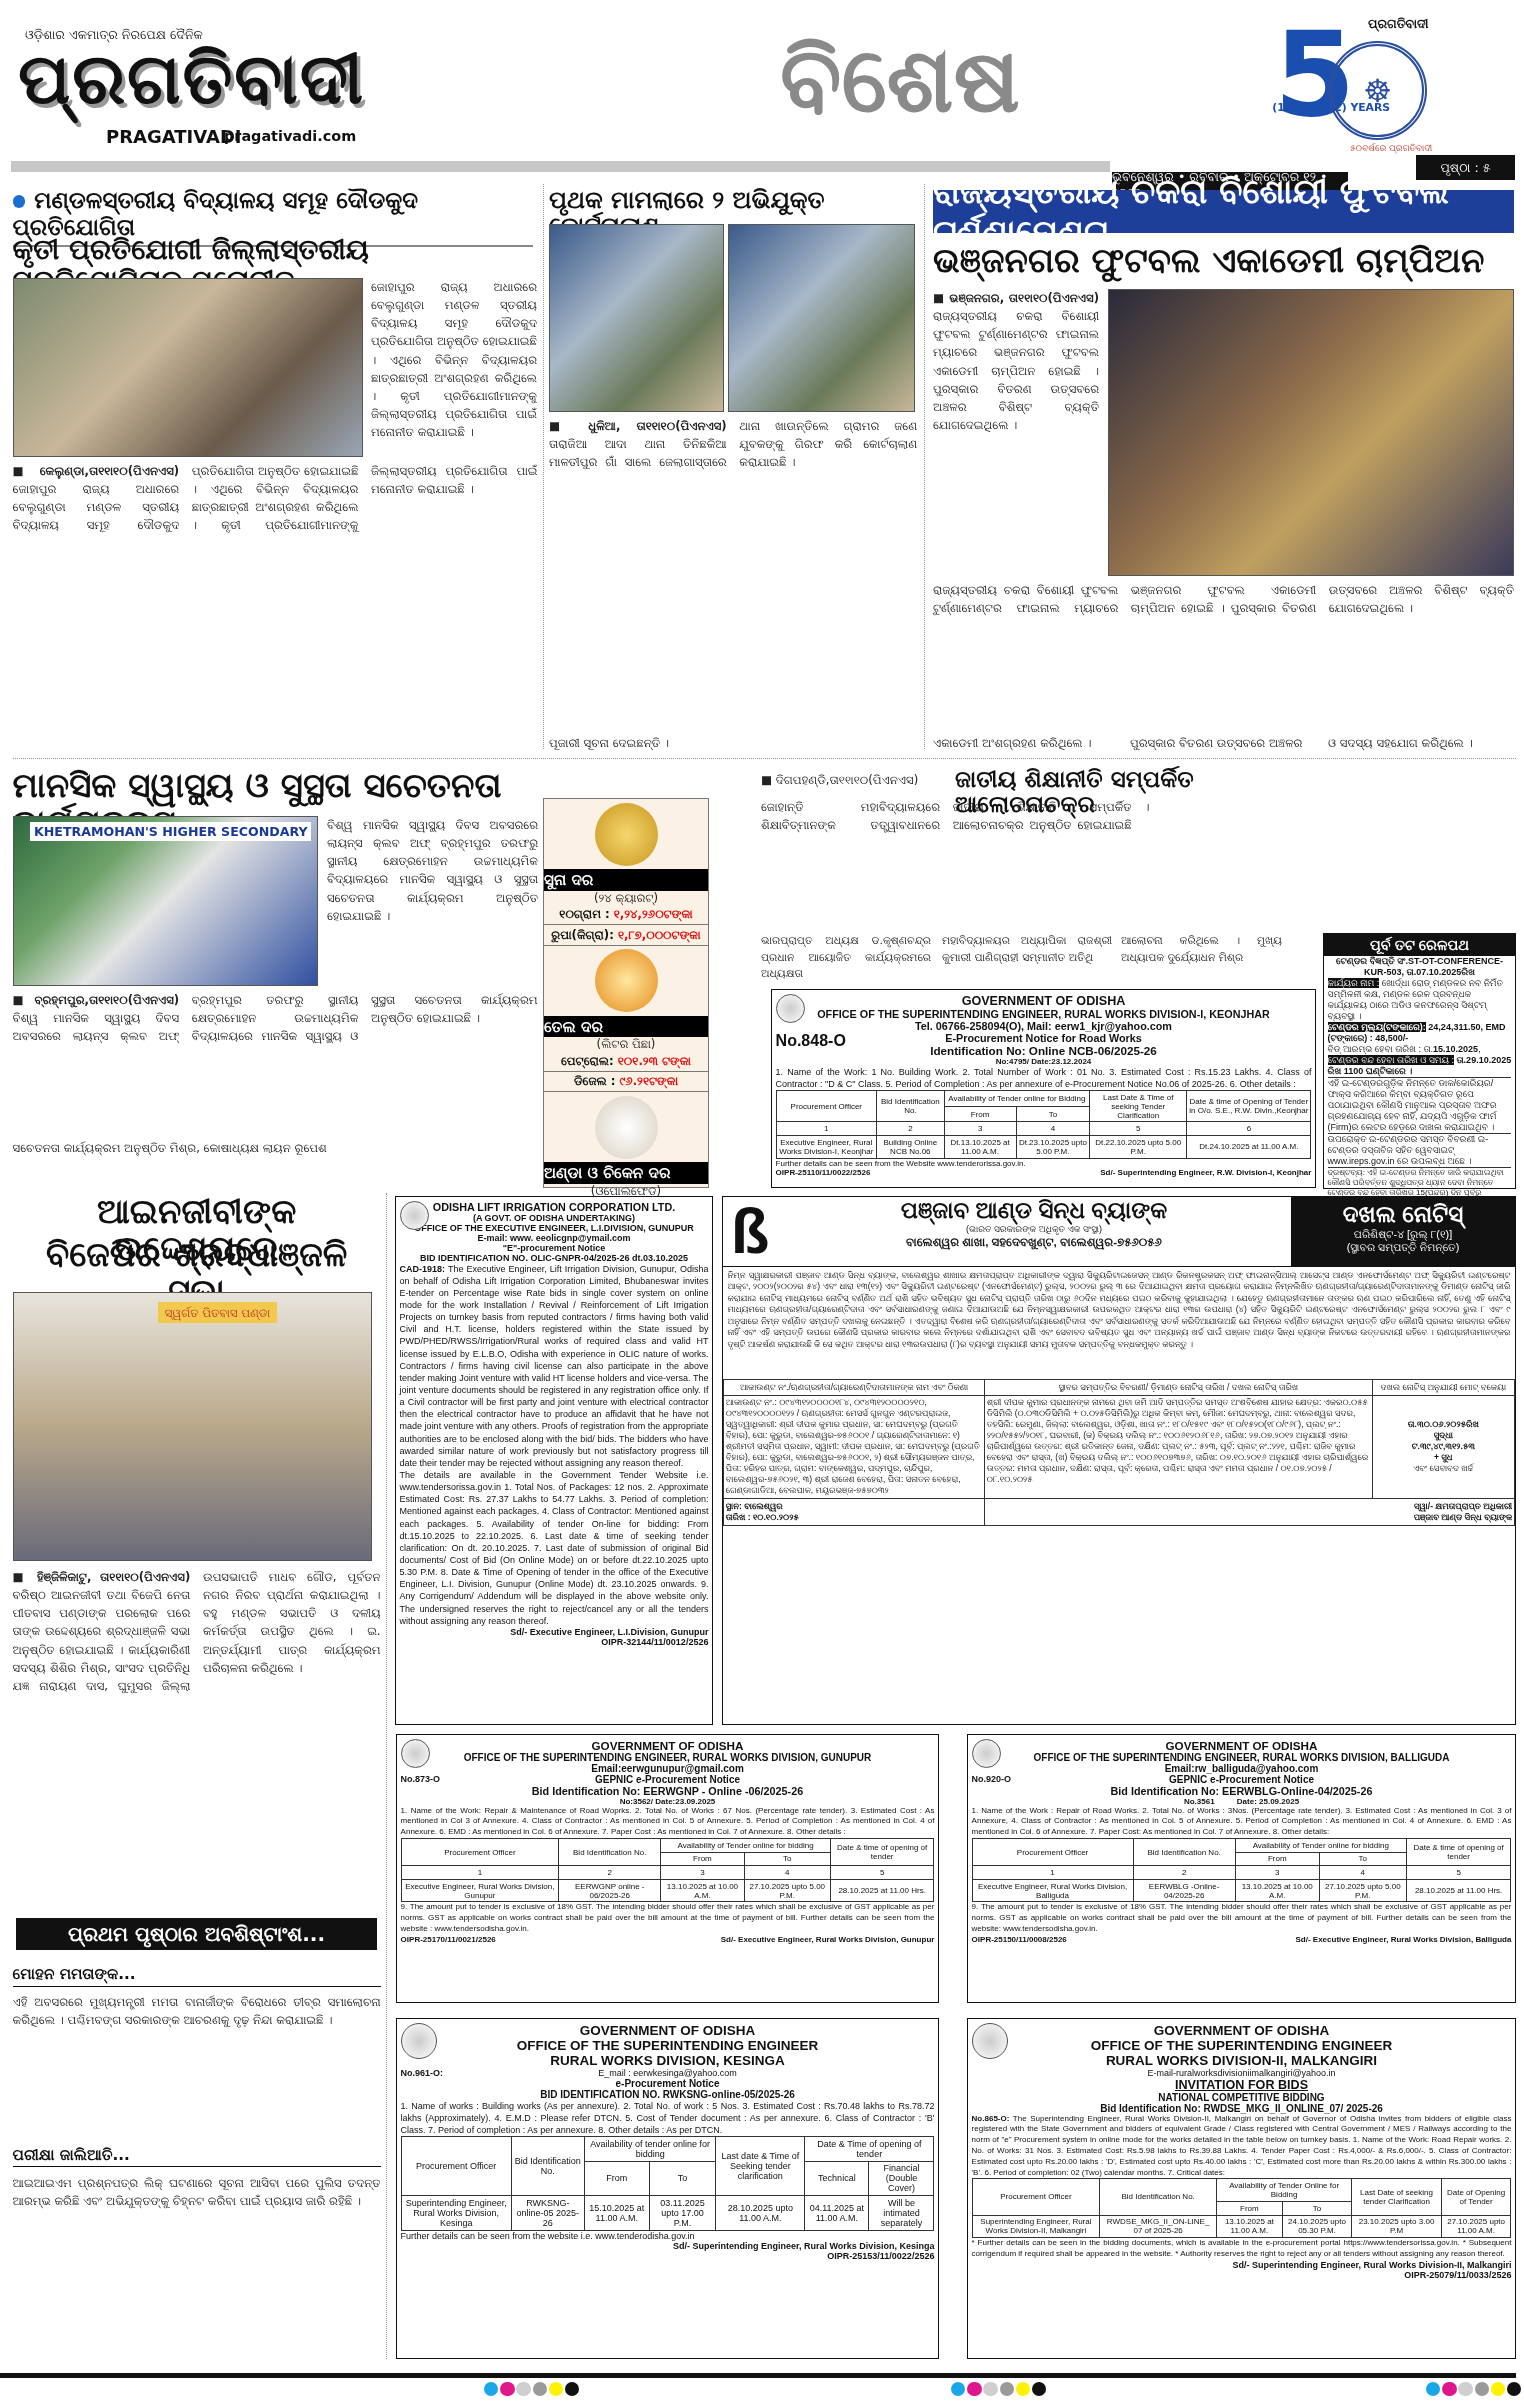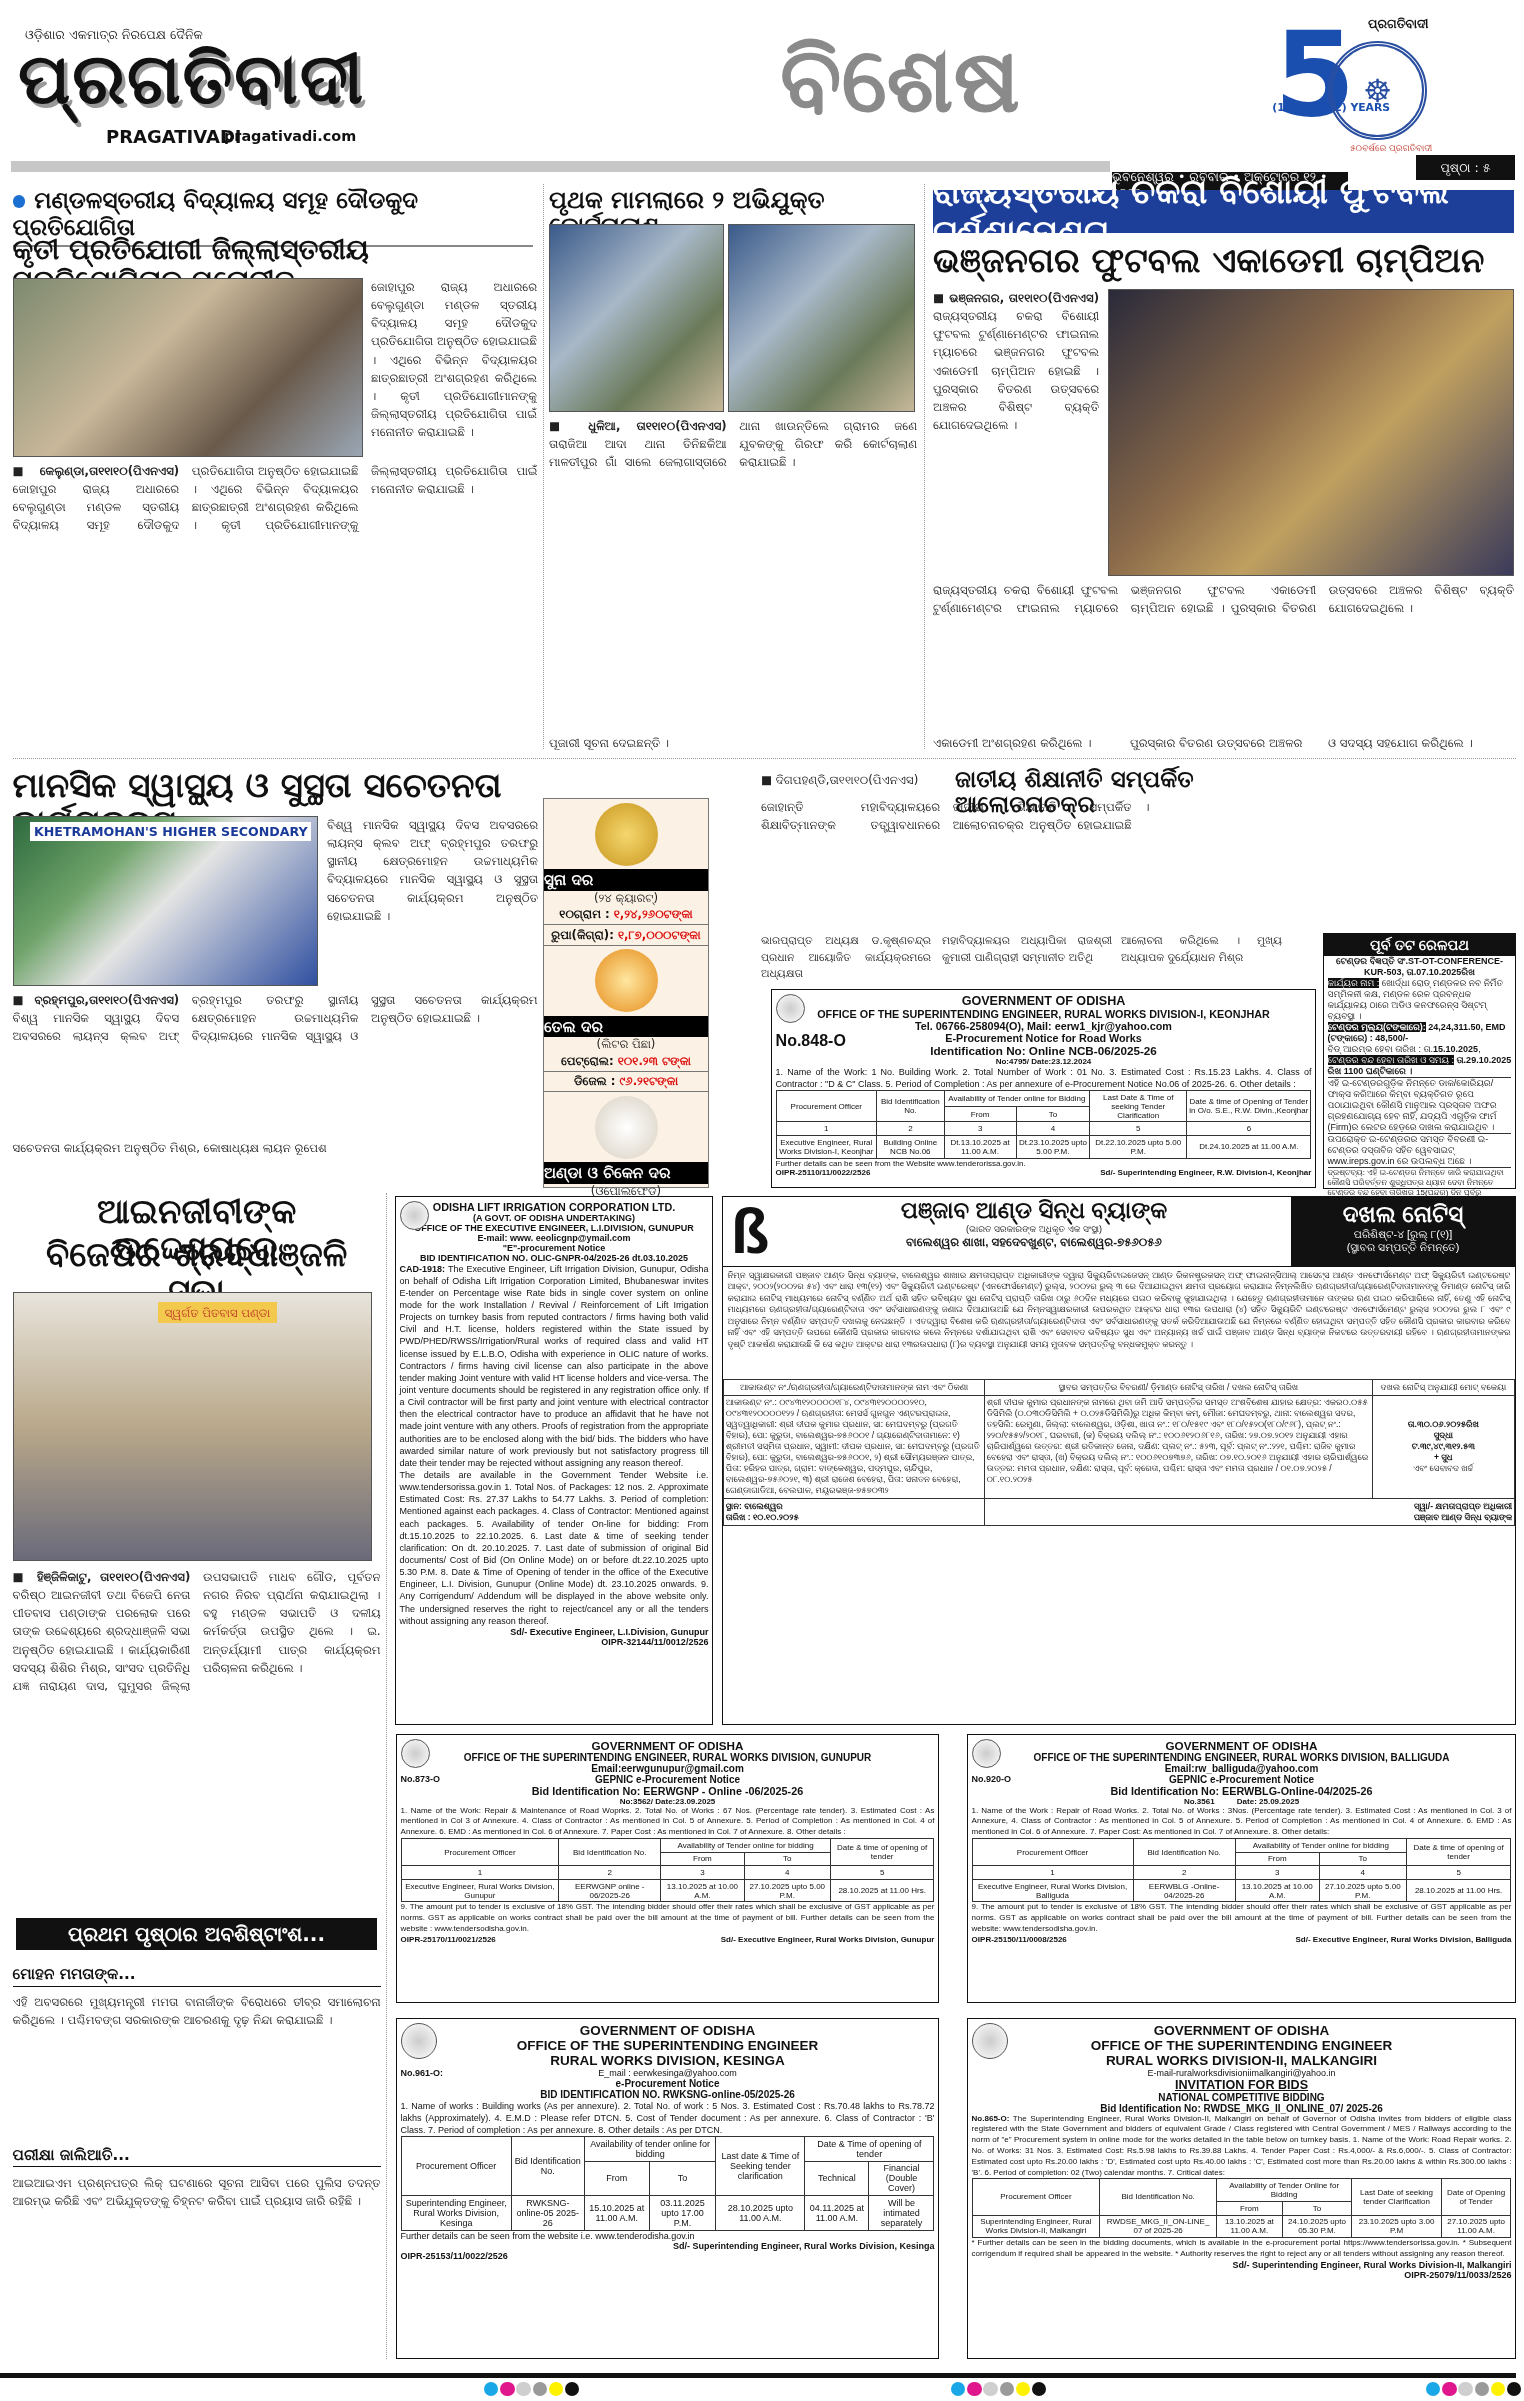--- a/index.html
+++ b/index.html
@@ -390,21 +390,21 @@
           <td>15.10.2025 at 11.00 A.M.</td>
           <td>03.11.2025 upto 17.00 P.M.</td>
           <td>28.10.2025 upto 11.00 A.M.</td>
           <td>04.11.2025 at 11.00 A.M.</td>
           <td>Will be intimated separately</td>
         </tr>
   </tbody>
     </table>
   <div style="font-size:9px">Further details can be seen from the website i.e. www.tenderodisha.gov.in</div>
   <div class="b" style="font-size:9px;text-align:right">Sd/- Superintending Engineer, Rural Works Division, Kesinga</div>
-  <div class="b" style="font-size:9px;">OIPR-25153/11/0022/2526</div>
+  <div class="b" style="font-size:9px;text-align:right">OIPR-25153/11/0022/2526</div>
 </div>
 
 <div class="abs ad" style="left:967px;top:2018px;width:549px;height:341px;padding:3.6px">
   <span class="emblem-sm" style="position:absolute;left:3.6px;top:3.6px;width:36px;height:36px"></span>
   <div class="c b" style="font-size:13.5px">GOVERNMENT OF ODISHA</div>
   <div class="c b" style="font-size:13.5px">OFFICE OF THE SUPERINTENDING ENGINEER</div>
   <div class="c b" style="font-size:13.5px">RURAL WORKS DIVISION-II, MALKANGIRI</div>
   <div class="c" style="font-size:9px">E-mail-ruralworksdivisioniimalkangiri@yahoo.in</div>
   <div class="c b" style="font-size:12.6px;text-decoration:underline">INVITATION FOR BIDS</div>
   <div class="c b" style="font-size:10px">NATIONAL COMPETITIVE BIDDING</div>

